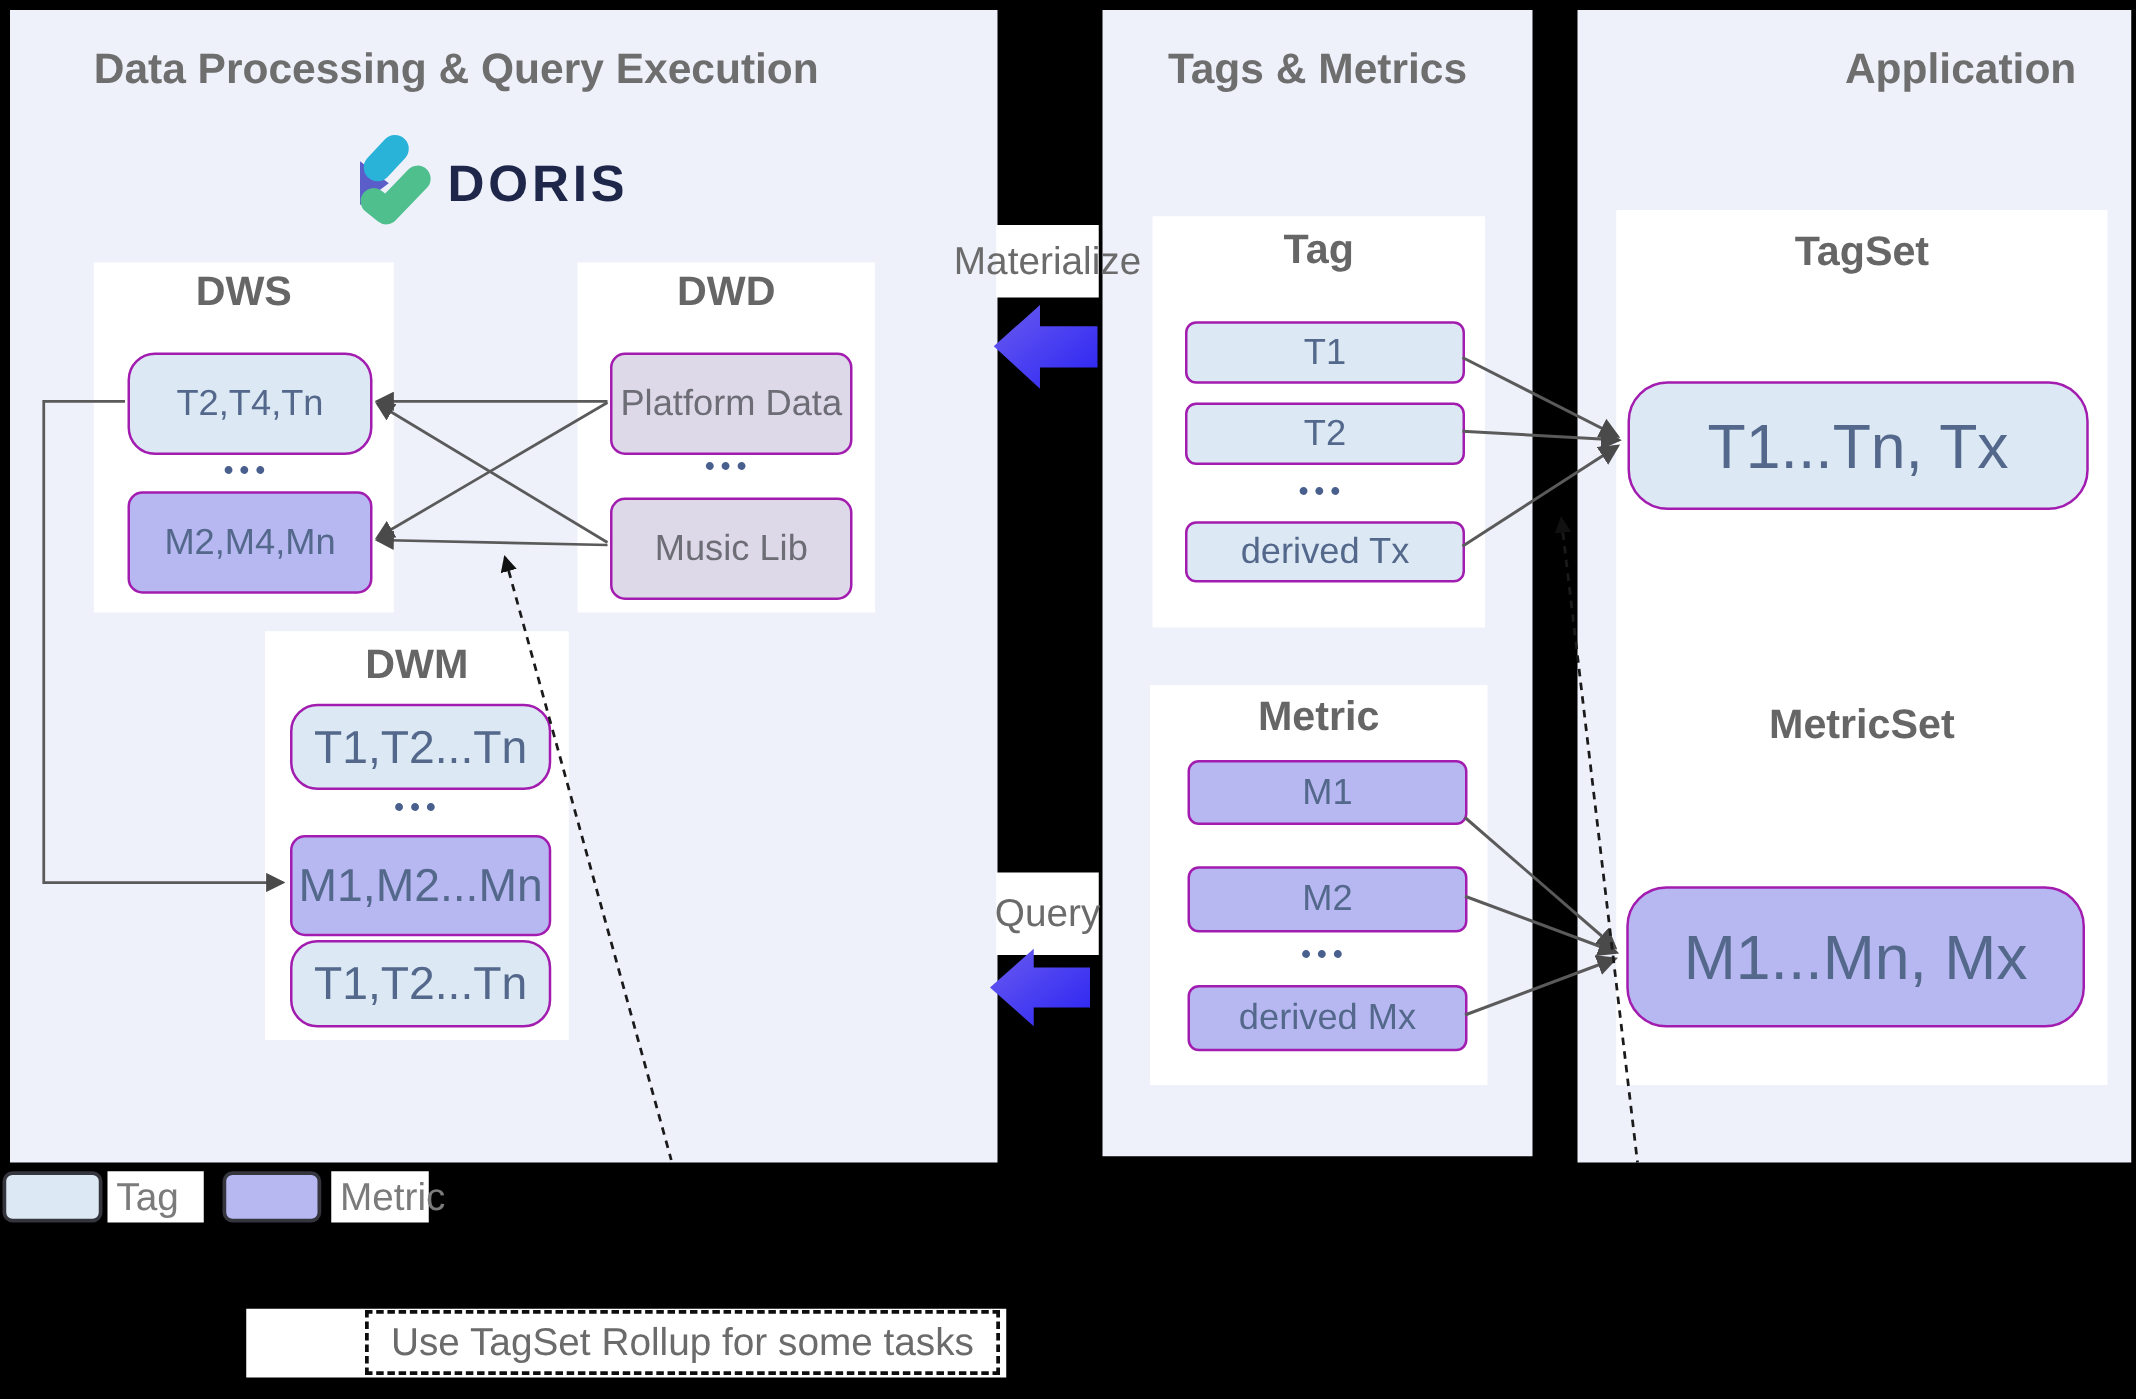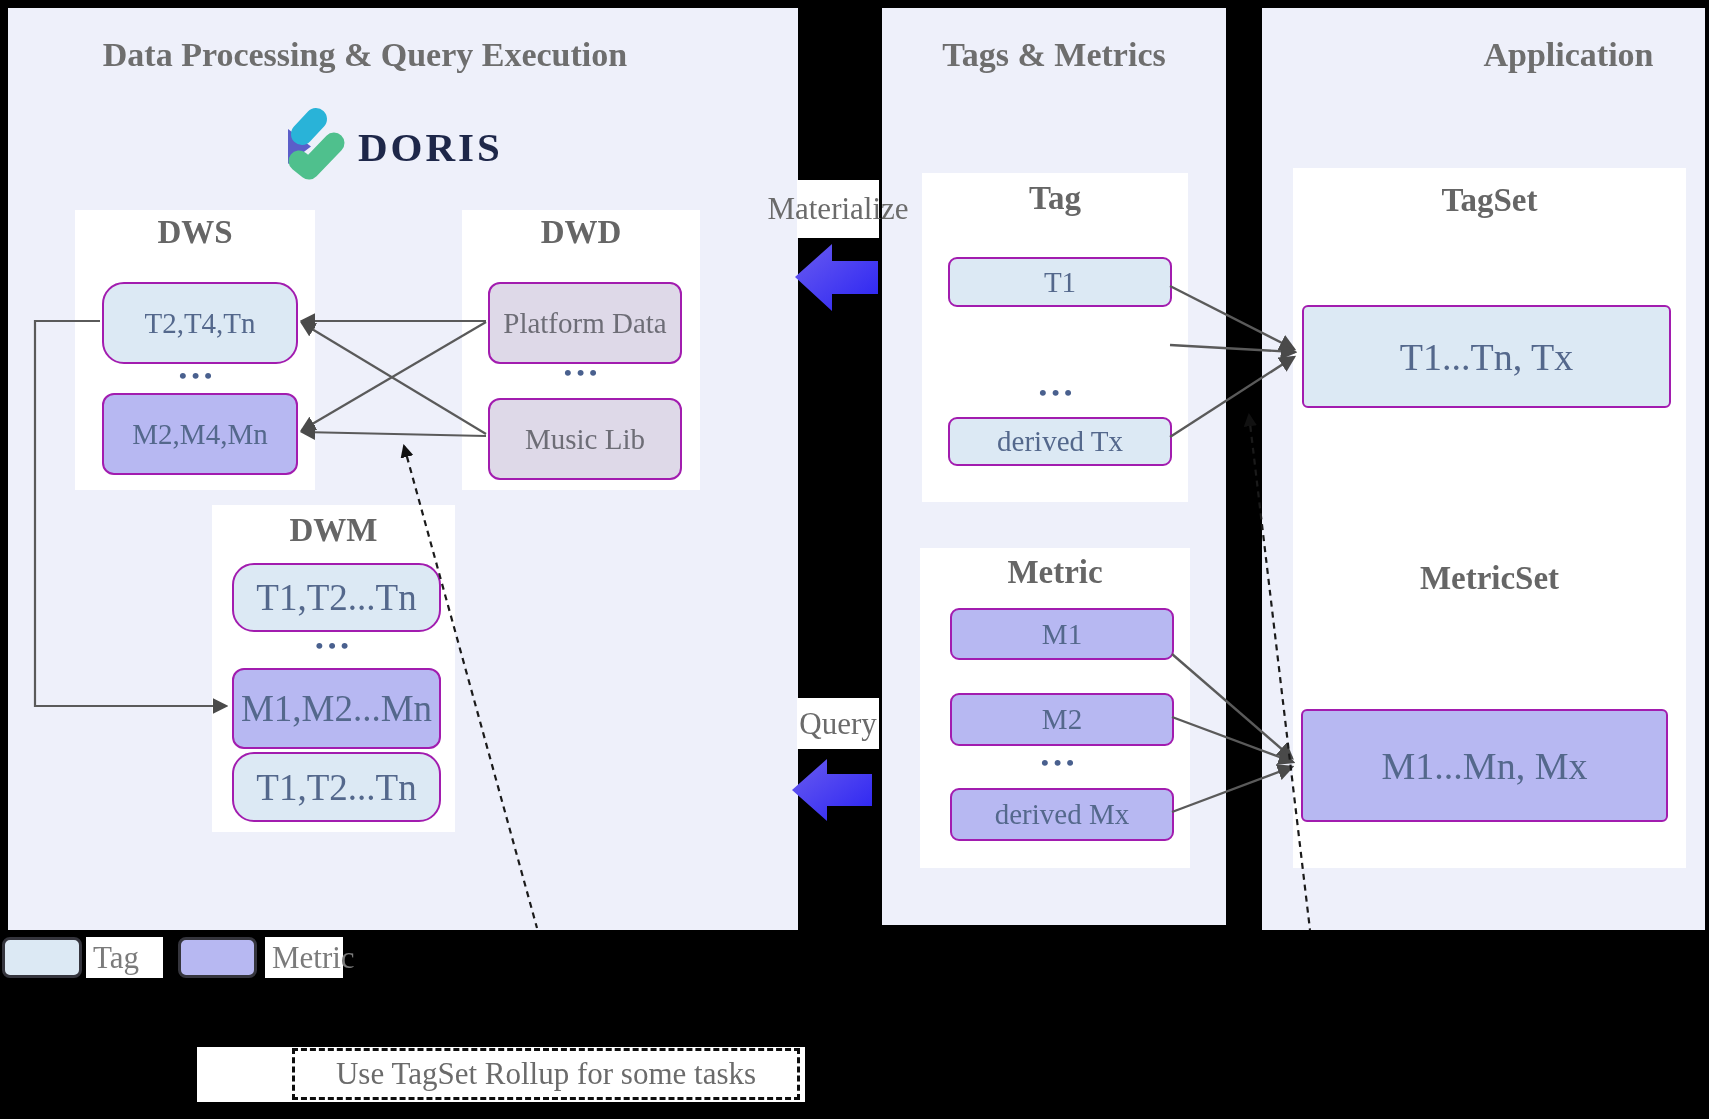--- a/index.html
+++ b/index.html
@@ -1,27 +1,27 @@
 <!DOCTYPE html>
 <html><head>
 <meta charset="utf-8">
 <style>
   html,body{margin:0;padding:0;background:#000;}
   #stage{position:relative;width:1709px;height:1119px;background:#000;overflow:hidden;
-         font-family:Liberation Serif, serif;}
+         font-family:Liberation Sans, sans-serif;}
   .panel{position:absolute;background:#eef0fa;}
   .ptitle{position:absolute;text-align:center;font-size:34px;font-weight:bold;color:#6e6e6e;white-space:nowrap;}
   .group{position:absolute;background:#ffffff;}
   .gtitle{position:absolute;text-align:center;font-size:33px;font-weight:700;color:#666;white-space:nowrap;}
   .box{position:absolute;display:flex;align-items:center;justify-content:center;
        border:2px solid #a21caf;border-radius:12px;font-weight:500;color:#54688c;}
   .box.tag{background:#dce9f4;border-radius:22px;}
   .box.metric{background:#b7b8f2;}
   .box.dwd{background:#ded9e8;color:#6d6d76;font-weight:400;}
-  .box.big{border-radius:6px;font-size:38px;}
+  .box.big{border-radius:32px;font-size:50px;}
   .f29{font-size:29px;} .f27{font-size:37px;}
   .dots{position:absolute;text-align:center;font-size:22px;letter-spacing:5px;color:#49608e;font-weight:bold;line-height:30px;}
   .chip{position:absolute;background:#fff;display:flex;align-items:center;justify-content:center;overflow:visible;}
   .chip span{font-size:31px;color:#6b6b6b;white-space:nowrap;}
   .legend-swatch{position:absolute;border:3px solid #35353d;border-radius:8px;box-sizing:border-box;}
   .legend-chip{position:absolute;background:#fff;}
   .legend-chip span{font-size:31px;color:#7b7b7b;white-space:nowrap;line-height:41px;padding-left:7px;display:inline-block;}
   .notebg{position:absolute;background:#fff;}
   .noteborder{position:absolute;border:3px dashed #0d0d0d;box-sizing:border-box;
               display:flex;align-items:center;justify-content:center;}
@@ -63,40 +63,41 @@
   <div class="group" style="left:212px;top:505px;width:243px;height:327px;"></div>
   <div class="gtitle" style="left:212px;top:512px;width:243px;">DWM</div>
   <div class="box tag f27" style="left:232px;top:563px;width:205px;height:65px;">T1,T2...Tn</div>
   <div class="dots" style="left:232px;top:631px;width:205px;">•••</div>
   <div class="box metric f27" style="left:232px;top:668px;width:205px;height:77px;">M1,M2...Mn</div>
   <div class="box tag f27" style="left:232px;top:752px;width:205px;height:66px;">T1,T2...Tn</div>
 
   <div class="group" style="left:922px;top:173px;width:266px;height:329px;"></div>
   <div class="gtitle" style="left:922px;top:180px;width:266px;">Tag</div>
   <div class="box tag f29" style="left:948px;top:257px;width:220px;height:46px;border-radius:9px;">T1</div>
+  <div class="box tag f29" style="left:948px;top:322px;width:220px;height:46px;border-radius:9px;">T2</div>
   <div class="dots" style="left:948px;top:378px;width:220px;">•••</div>
   <div class="box tag f29" style="left:948px;top:417px;width:220px;height:45px;border-radius:9px;">derived Tx</div>
 
   <div class="group" style="left:920px;top:548px;width:270px;height:320px;"></div>
   <div class="gtitle" style="left:920px;top:554px;width:270px;">Metric</div>
   <div class="box metric f29" style="left:950px;top:608px;width:220px;height:48px;border-radius:9px;">M1</div>
   <div class="box metric f29" style="left:950px;top:693px;width:220px;height:49px;border-radius:9px;">M2</div>
   <div class="dots" style="left:950px;top:748px;width:220px;">•••</div>
   <div class="box metric f29" style="left:950px;top:788px;width:220px;height:49px;border-radius:9px;">derived Mx</div>
 
   <div class="group" style="left:1293px;top:168px;width:393px;height:700px;"></div>
   <div class="gtitle" style="left:1293px;top:182px;width:393px;">TagSet</div>
   <div class="box tag big" style="left:1302px;top:305px;width:365px;height:99px;">T1...Tn, Tx</div>
   <div class="gtitle" style="left:1293px;top:560px;width:393px;">MetricSet</div>
   <div class="box metric big" style="left:1301px;top:709px;width:363px;height:109px;">M1...Mn, Mx</div>
 
   <div class="chip" style="left:797px;top:180px;width:82px;height:58px;">
     <span>Materialize</span>
   </div>
-  <div class="chip" style="left:797px;top:698px;width:82px;height:51px;">
+  <div class="chip" style="left:797px;top:698px;width:82px;height:66px;">
     <span>Query</span>
   </div>
 
   <div class="legend-swatch" style="left:2px;top:937px;width:80px;height:41px;background:#dce9f4;"></div>
   <div class="legend-chip" style="left:86px;top:937px;width:77px;height:41px;">
     <span>Tag</span>
   </div>
   <div class="legend-swatch" style="left:178px;top:937px;width:79px;height:41px;background:#b7b8f2;"></div>
   <div class="legend-chip" style="left:265px;top:937px;width:78px;height:41px;">
     <span>Metric</span>

